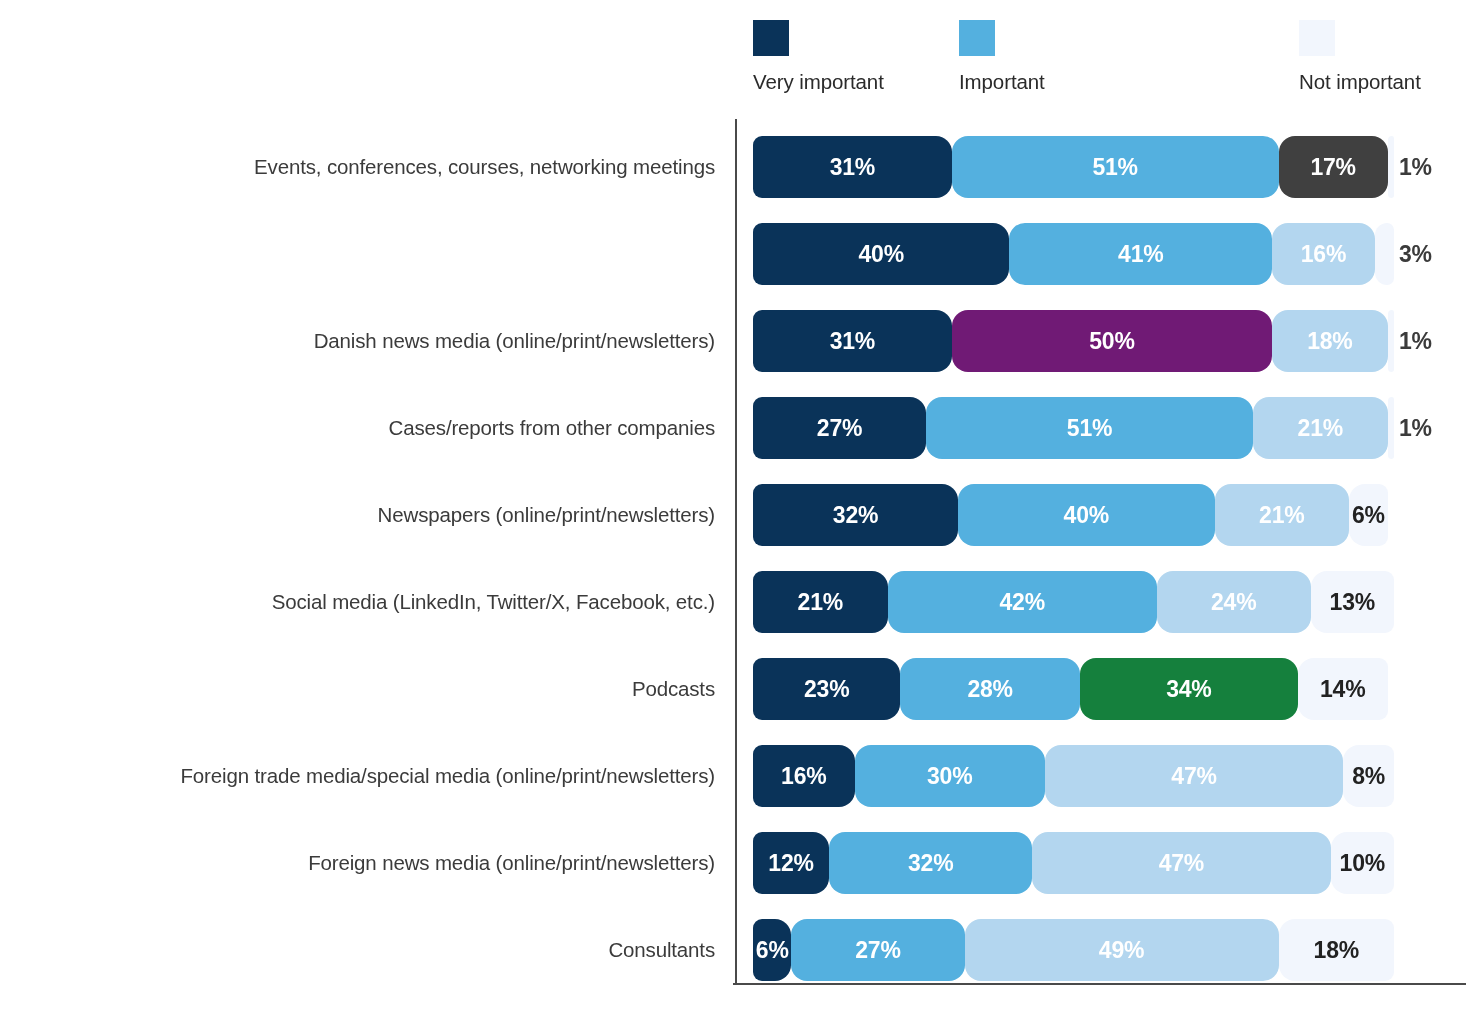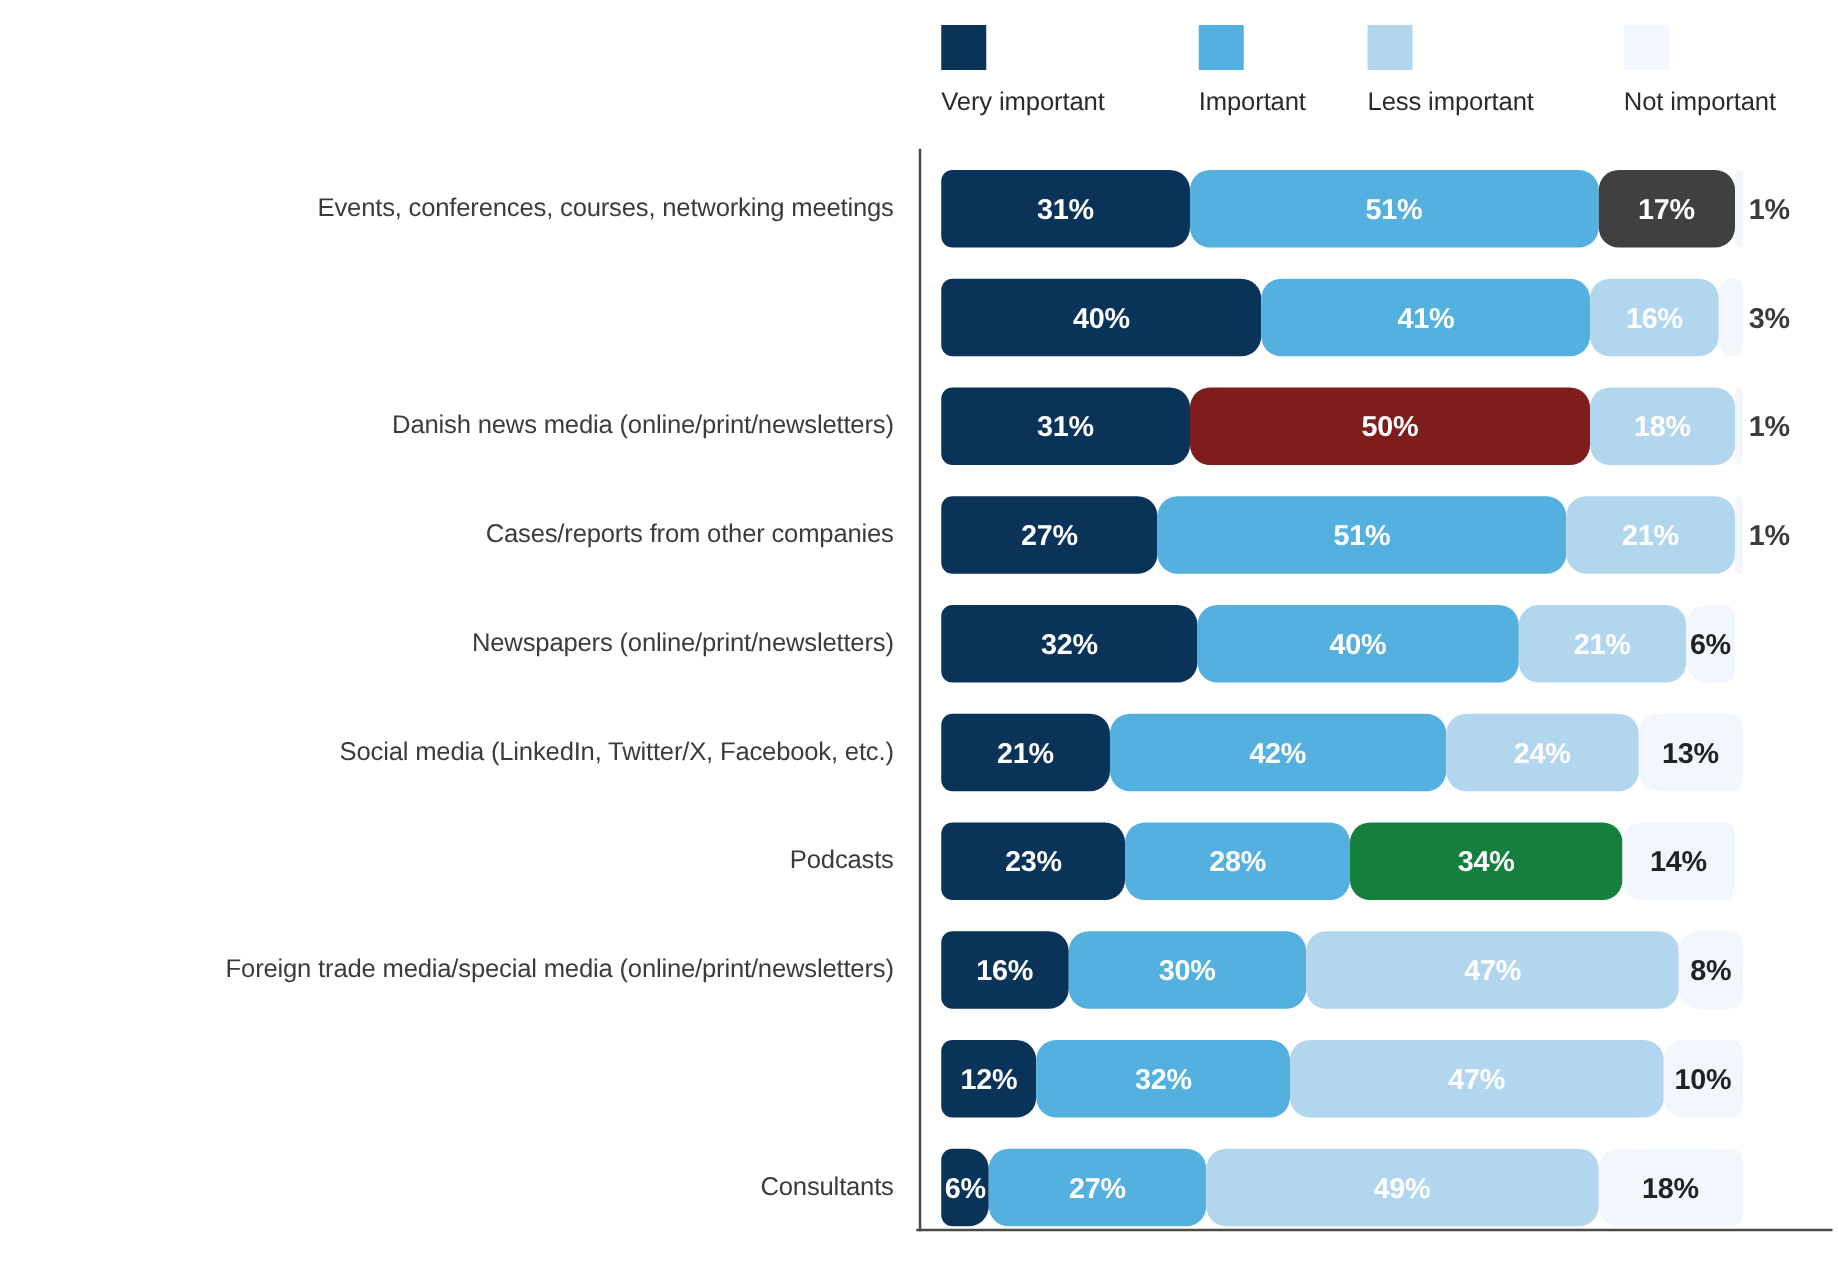--- a/index.html
+++ b/index.html
@@ -151,24 +151,20 @@
 
   <div class="legend">
     <div class="legend-item i0">
       <span class="legend-swatch" style="background-color: rgb(10, 51, 89);"></span>
       <span class="legend-label">Very important</span>
     </div>
     <div class="legend-item i1">
       <span class="legend-swatch" style="background-color: rgb(84, 176, 223);"></span>
       <span class="legend-label">Important</span>
     </div>
-    <div class="legend-item i2">
-      <span class="legend-swatch" style="background-color: rgb(179, 214, 239);"></span>
-      <span class="legend-label">Less important</span>
-    </div>
     <div class="legend-item i3">
       <span class="legend-swatch" style="background-color: rgb(242, 246, 253);"></span>
       <span class="legend-label">Not important</span>
     </div>
   </div>
 
   <div class="axis-v"></div>
   <div class="axis-h"></div>
 
   <div class="rows" id="rows">
@@ -204,21 +200,21 @@
             <span class="seg-label outside">3%</span>
           </div>
         </div>
       </div>
       <div class="row">
         <div class="row-label">Danish news media (online/print/newsletters)</div>
         <div class="bar">
           <div class="seg" style="width: 31%; background: rgb(10, 51, 89);">
             <span class="seg-label inside-light">31%</span>
           </div>
-          <div class="seg" style="width: 50%; background: #7f1d1d;">
+          <div class="seg" style="width: 50%; background: #701a75;">
             <span class="seg-label inside-light">50%</span>
           </div>
           <div class="seg" style="width: 18%; background: rgb(179, 214, 239);">
             <span class="seg-label inside-light">18%</span>
           </div>
           <div class="seg" style="width: 1%; background: rgb(242, 246, 253);">
             <span class="seg-label outside">1%</span>
           </div>
         </div>
       </div>
@@ -301,20 +297,21 @@
           </div>
           <div class="seg" style="width: 47%; background: rgb(179, 214, 239);">
             <span class="seg-label inside-light">47%</span>
           </div>
           <div class="seg" style="width: 8%; background: rgb(242, 246, 253);">
             <span class="seg-label inside-dark">8%</span>
           </div>
         </div>
       </div>
       <div class="row">
+        <div class="row-label">Foreign news media (online/print/newsletters)</div>
         <div class="bar">
           <div class="seg" style="width: 12%; background: rgb(10, 51, 89);">
             <span class="seg-label inside-light">12%</span>
           </div>
           <div class="seg" style="width: 32%; background: rgb(84, 176, 223);">
             <span class="seg-label inside-light">32%</span>
           </div>
           <div class="seg" style="width: 47%; background: rgb(179, 214, 239);">
             <span class="seg-label inside-light">47%</span>
           </div>

